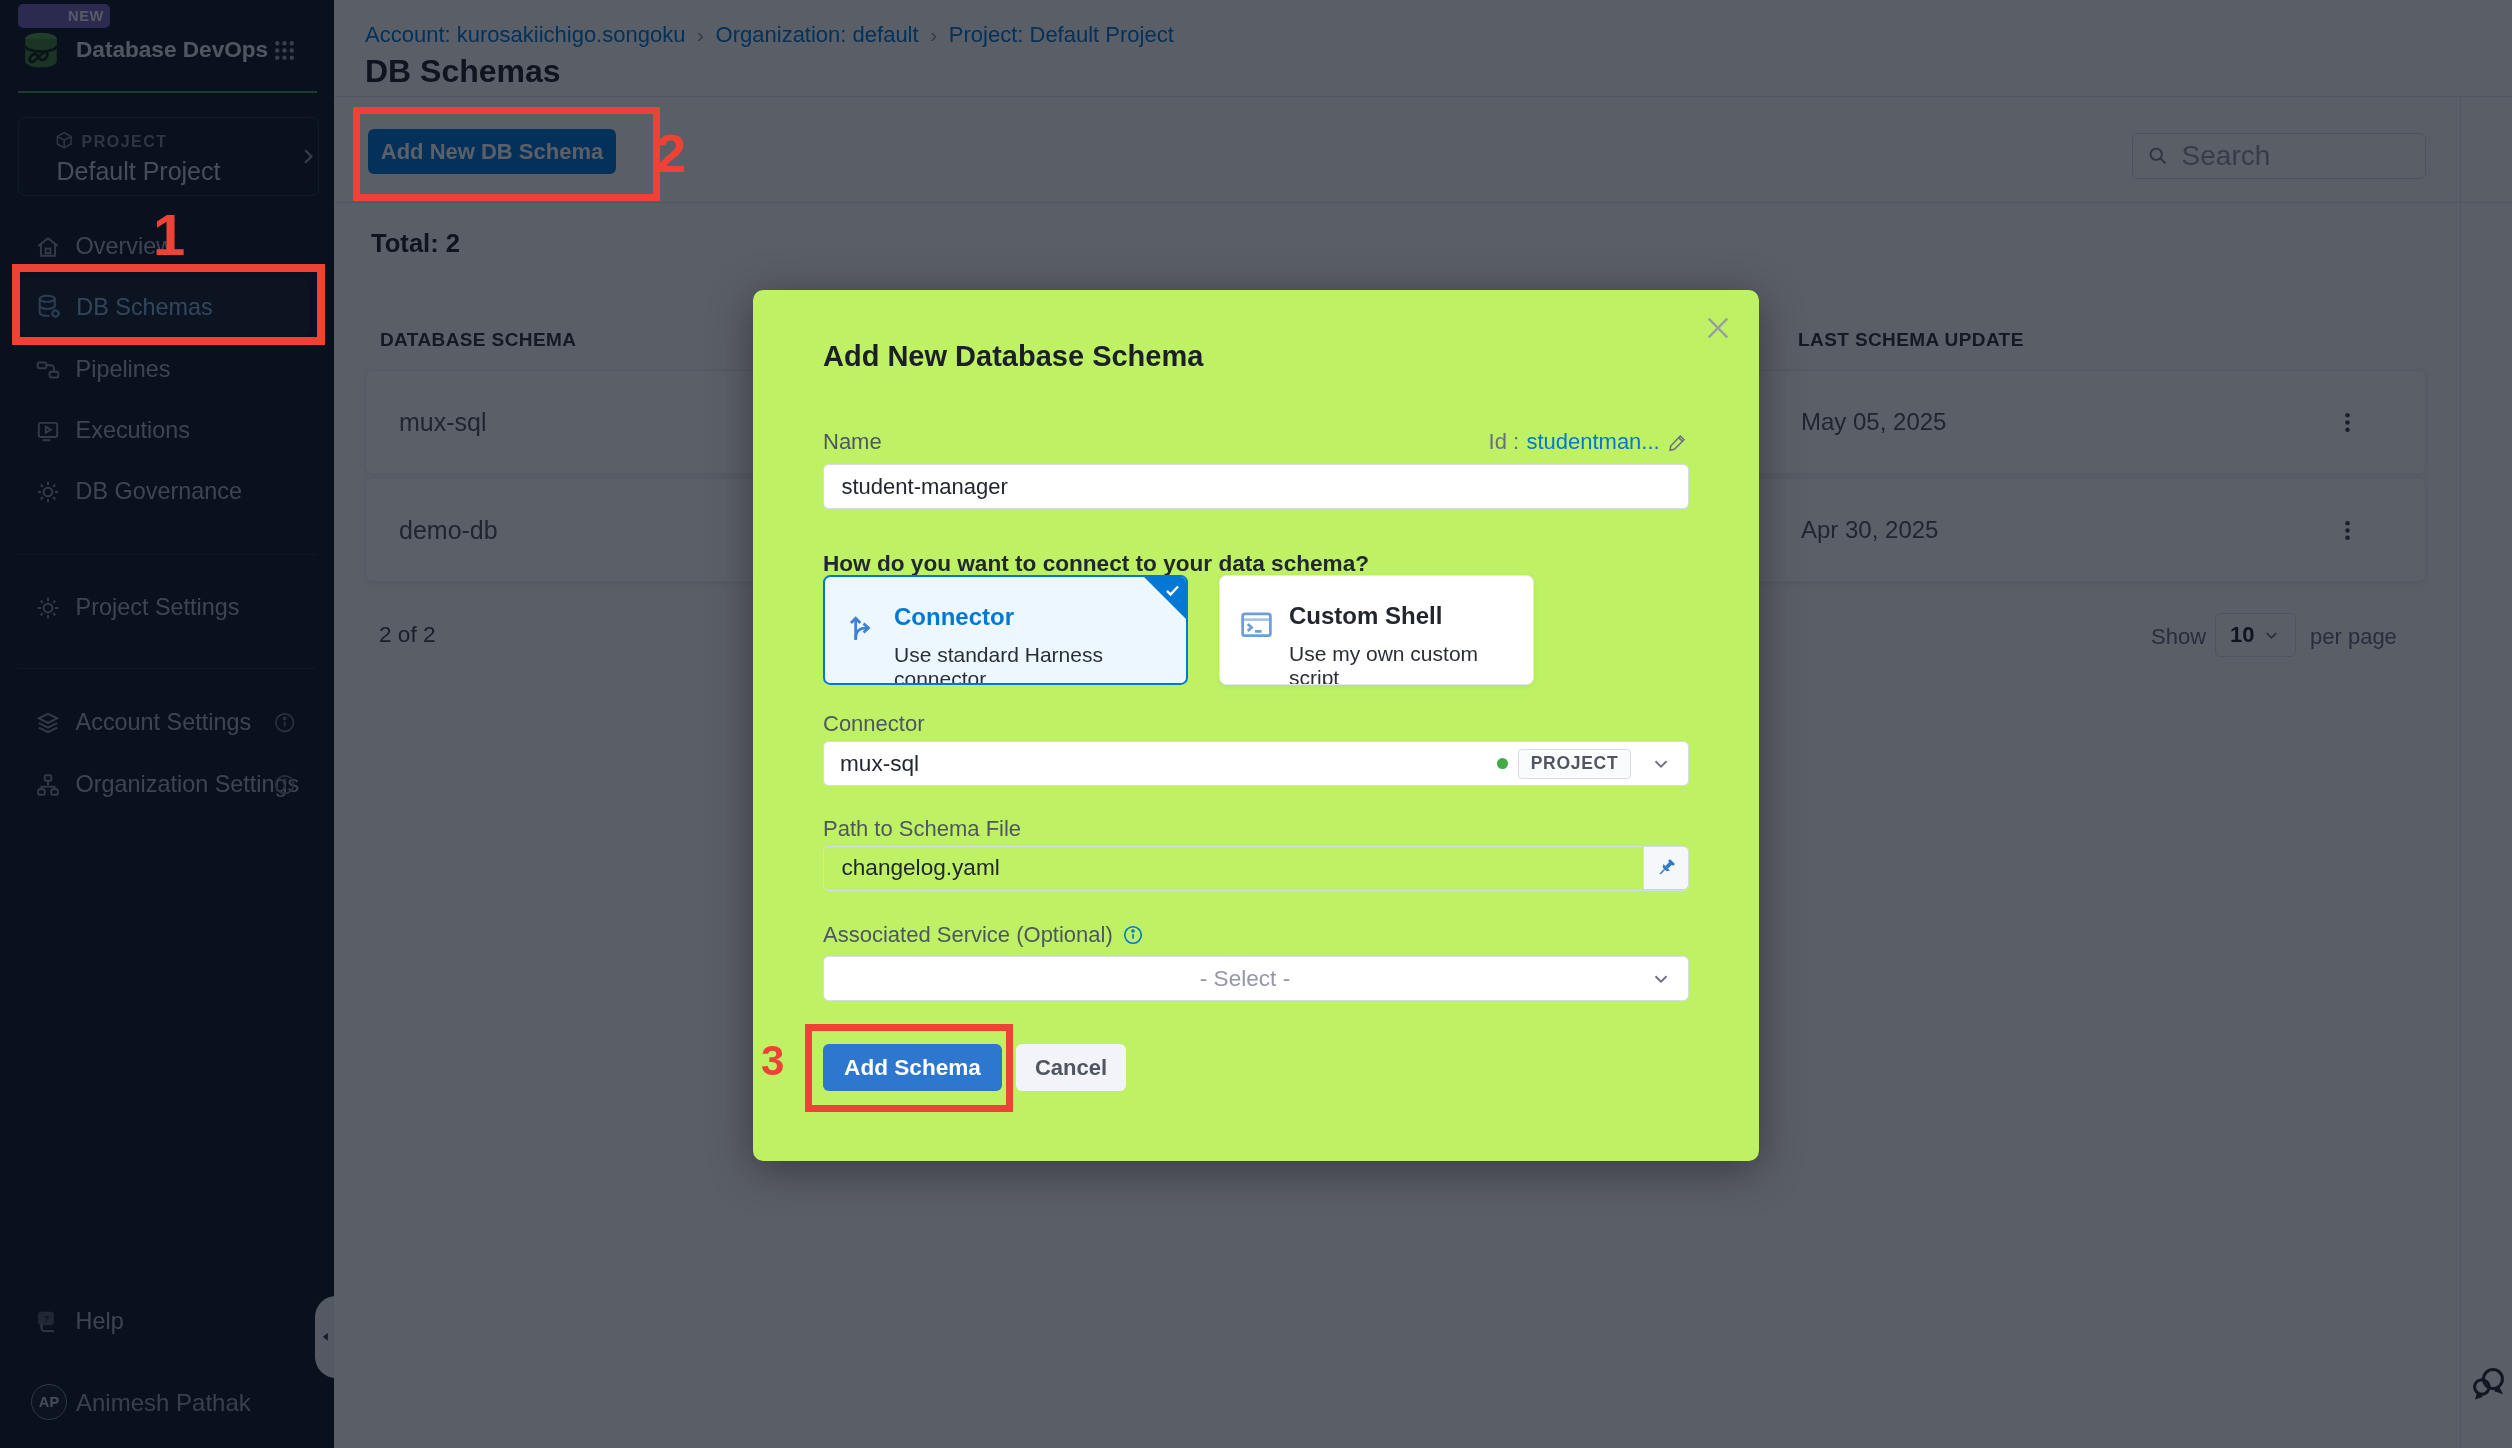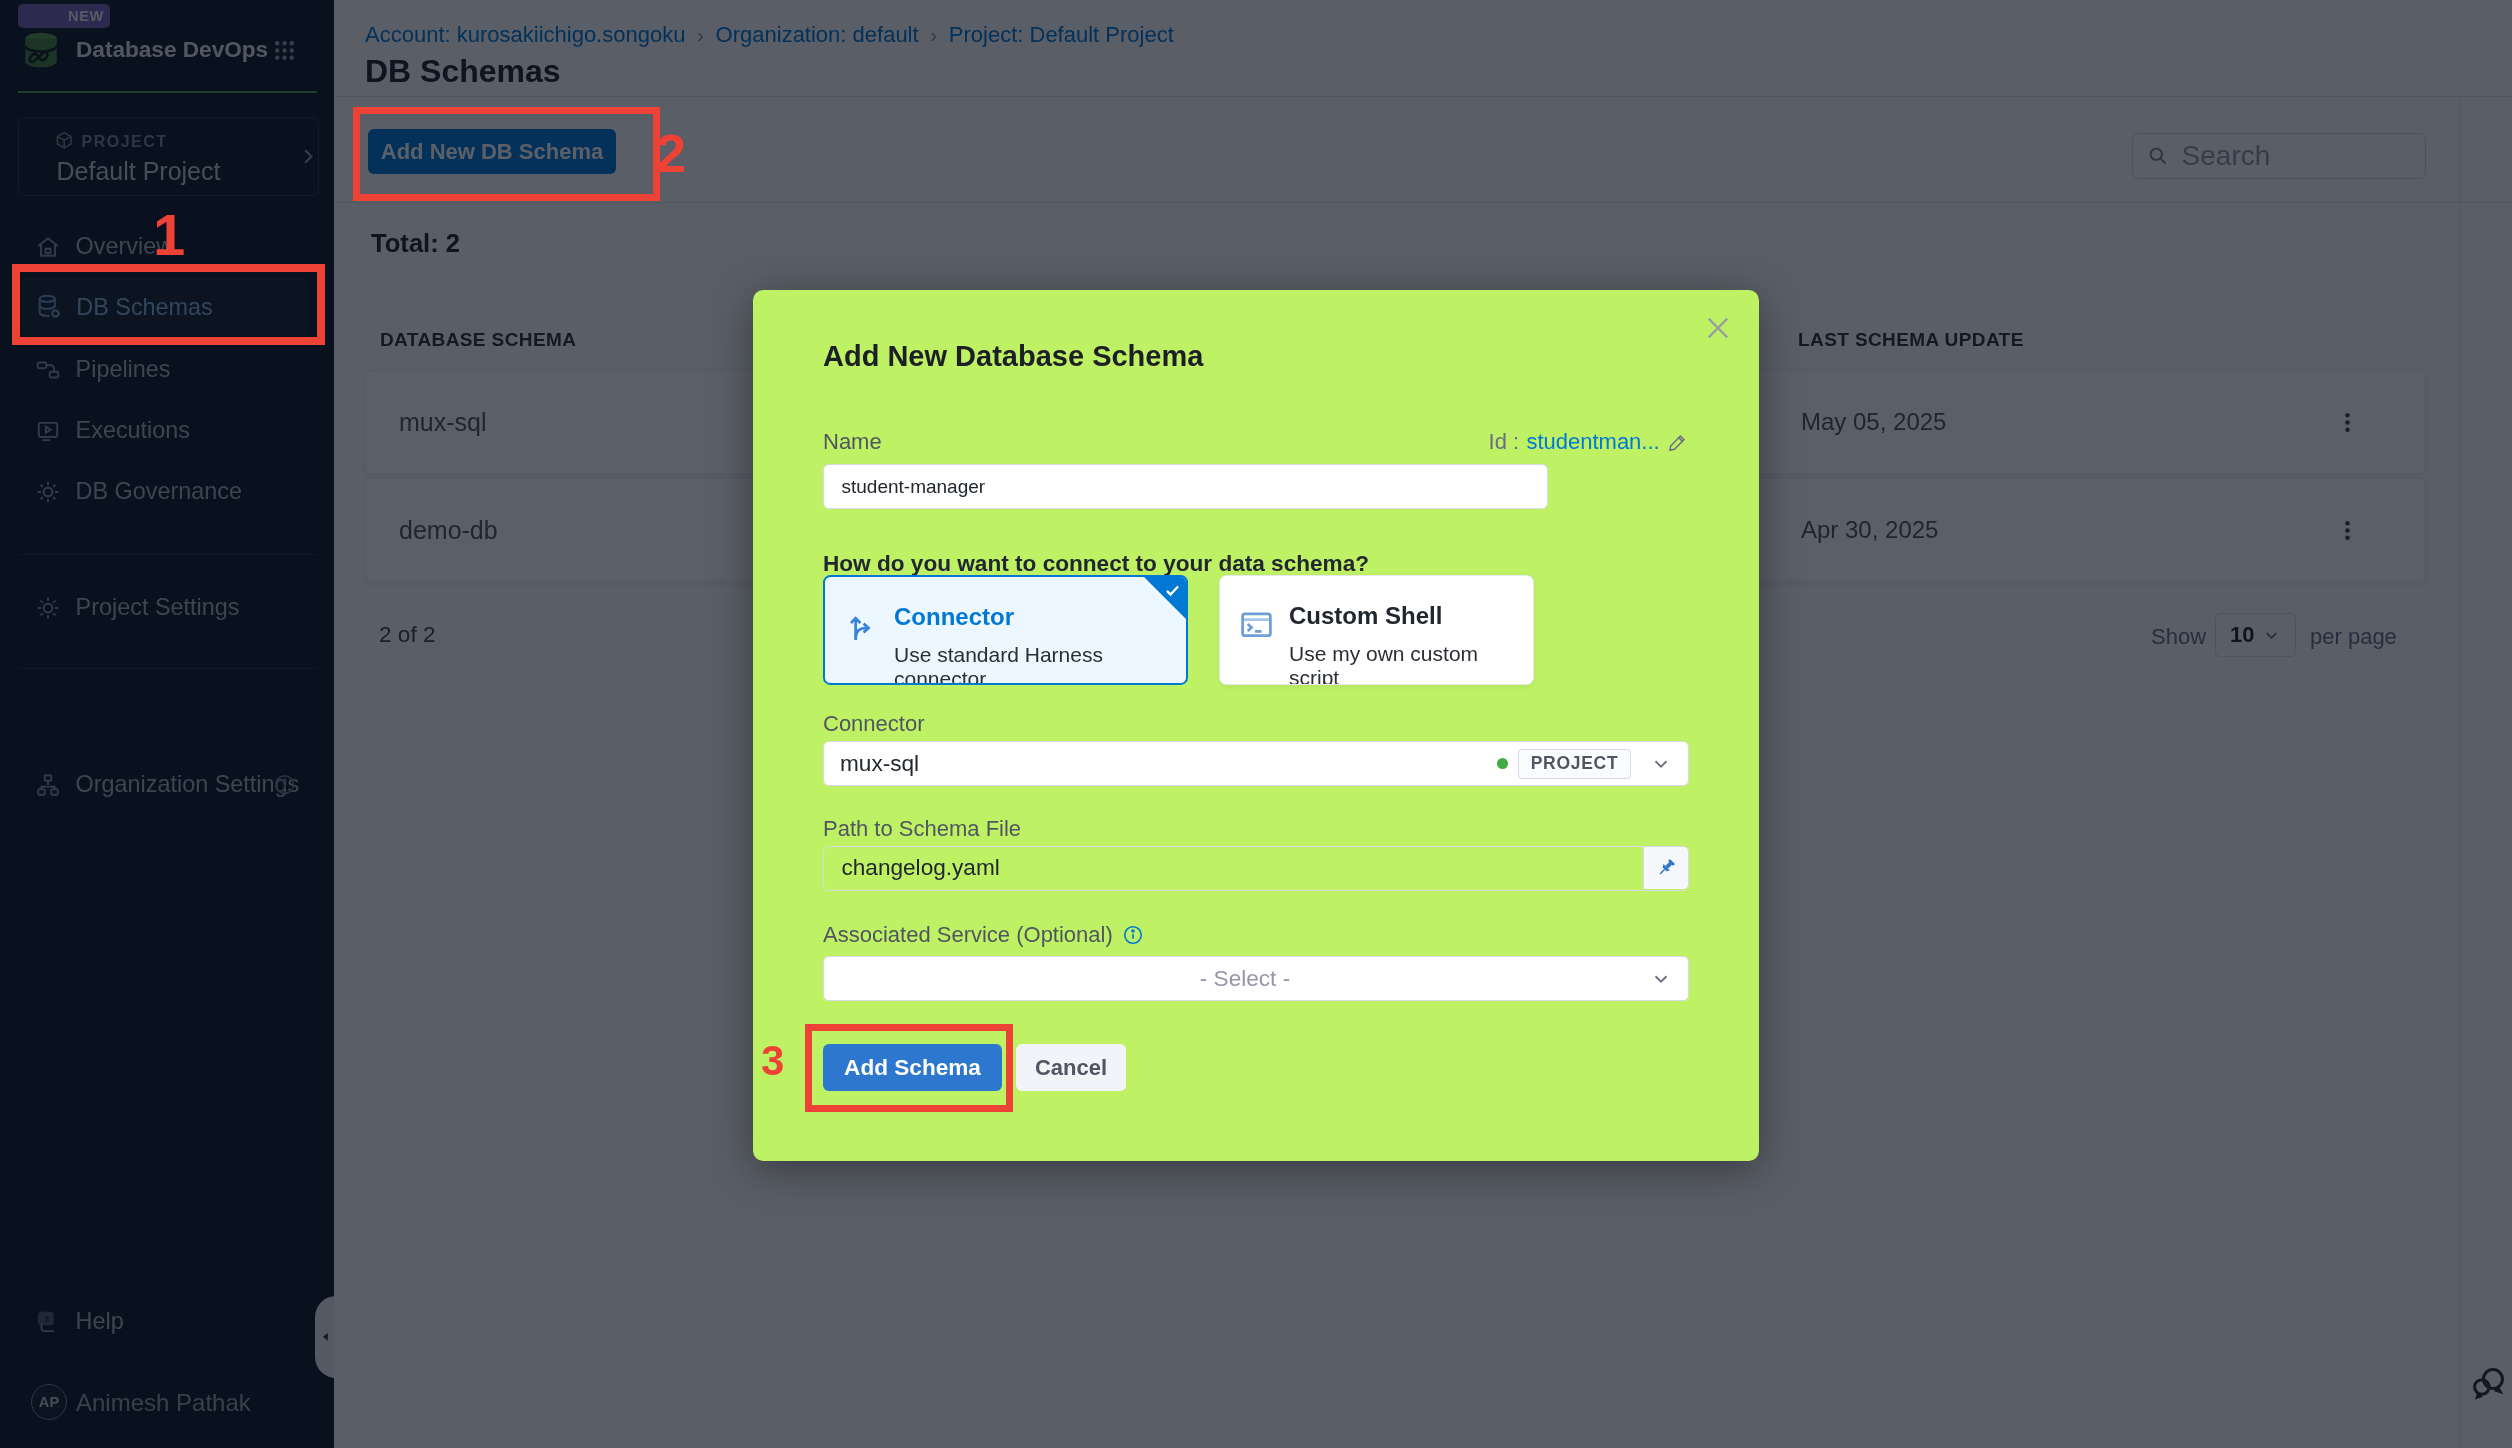--- a/index.html
+++ b/index.html
@@ -75,22 +75,22 @@
 
   
   .modal{position:absolute;left:753px;top:290px;width:1006px;height:871px;background:#bef264;border-radius:10.2px;
     box-shadow:0 8.8px 44px rgba(0,0,0,0.38);z-index:30;}
   .m-close{position:absolute;left:949px;top:22px;width:32px;height:32px;color:#9b9ca3;cursor:pointer;}
   .m-title{position:absolute;left:70px;top:50px;font-size:29px;font-weight:700;color:#1c1f26;}
   .m-label{position:absolute;font-size:22px;color:#4f5662;}
   .id-row{position:absolute;right:70px;top:139px;display:flex;align-items:center;gap:7.3px;font-size:22px;}
   .id-prefix{color:#6b6d85;}
   .id-link{color:#0278d5;cursor:pointer;}
-  .m-input{position:absolute;left:70px;width:725px;height:45px;border:1.5px solid #d9dae5;border-radius:5.8px;box-sizing:border-box;
-    font-size:19px;color:#22272f;padding:0 17.5px;outline:none;font-family:"Liberation Sans",sans-serif;background:#fff;}
+  .m-input{position:absolute;left:70px;width:866px;height:45px;border:1.5px solid #d9dae5;border-radius:5.8px;box-sizing:border-box;
+    font-size:22px;color:#22272f;padding:0 17.5px;outline:none;font-family:"Liberation Sans",sans-serif;background:#fff;}
   .m-question{position:absolute;left:70px;top:261px;font-size:22.6px;font-weight:700;color:#22272f;}
   .opt-card{position:absolute;top:285px;height:110px;border-radius:7.3px;box-sizing:border-box;cursor:pointer;overflow:hidden;}
   .opt-card .t{position:absolute;left:69px;top:26px;font-size:24px;font-weight:700;}
   .opt-card .s{position:absolute;left:69px;top:66px;font-size:21px;color:#2b2f36;}
   #opt-connector{left:70px;width:365px;background:#edf7ff;border:2.2px solid #0278d5;}
   #opt-connector .t{color:#0278d5;}
   #opt-shell{left:466px;width:315px;background:#fff;border:1.5px solid #e6e7ee;box-shadow:0 1.5px 5.8px rgba(40,41,61,0.06);}
   #opt-shell .t{color:#22272f;}
   .corner{position:absolute;right:0;top:0;width:0;height:0;border-top:42px solid #0278d5;border-left:42px solid transparent;}
   .corner-check{position:absolute;right:4.4px;top:4.4px;width:19px;height:19px;color:#fff;}
@@ -227,20 +227,37 @@
         <svg viewBox="0 0 24 24" fill="none" stroke="currentColor" stroke-width="1.8">
           <circle cx="12" cy="12" r="4"></circle>
           <path d="M12 2.6v3M12 18.4v3M2.6 12h3M18.4 12h3M5.2 5.2l2.1 2.1M16.7 16.7l2.1 2.1M18.8 5.2l-2.1 2.1M7.3 16.7l-2.1 2.1"></path>
         </svg>
       </span>
       <span>Project Settings</span>
     </div>
 
     <div class="side-div" style="top:668px;"></div>
 
+    <div class="nav-row" style="top:692px;">
+      <span class="ni">
+        <svg viewBox="0 0 24 24" fill="none" stroke="currentColor" stroke-width="1.8">
+          <path d="M12 3.5l8.5 4.2L12 11.9 3.5 7.7 12 3.5z"></path>
+            <path d="M3.5 12l8.5 4.2 8.5-4.2"></path>
+            <path d="M3.5 16.3l8.5 4.2 8.5-4.2"></path>
+        </svg>
+      </span>
+      <span>Account Settings</span>
+      <span class="side-info" style="top:19px;">
+        <svg viewBox="0 0 24 24" fill="none" stroke="currentColor" stroke-width="1.8">
+          <circle cx="12" cy="12" r="9"></circle>
+            <path d="M12 11v5"></path>
+            <circle cx="12" cy="7.6" r="1.1" fill="currentColor"></circle>
+        </svg>
+      </span>
+    </div>
 
     <div class="nav-row" style="top:754px;">
       <span class="ni">
         <svg viewBox="0 0 24 24" fill="none" stroke="currentColor" stroke-width="1.8">
           <rect x="9" y="3" width="6" height="5" rx="1"></rect>
             <rect x="3" y="16" width="6" height="5" rx="1"></rect>
             <rect x="15" y="16" width="6" height="5" rx="1"></rect>
           <path d="M12 8v4M6 16v-2.5h12V16"></path>
         </svg>
       </span>

